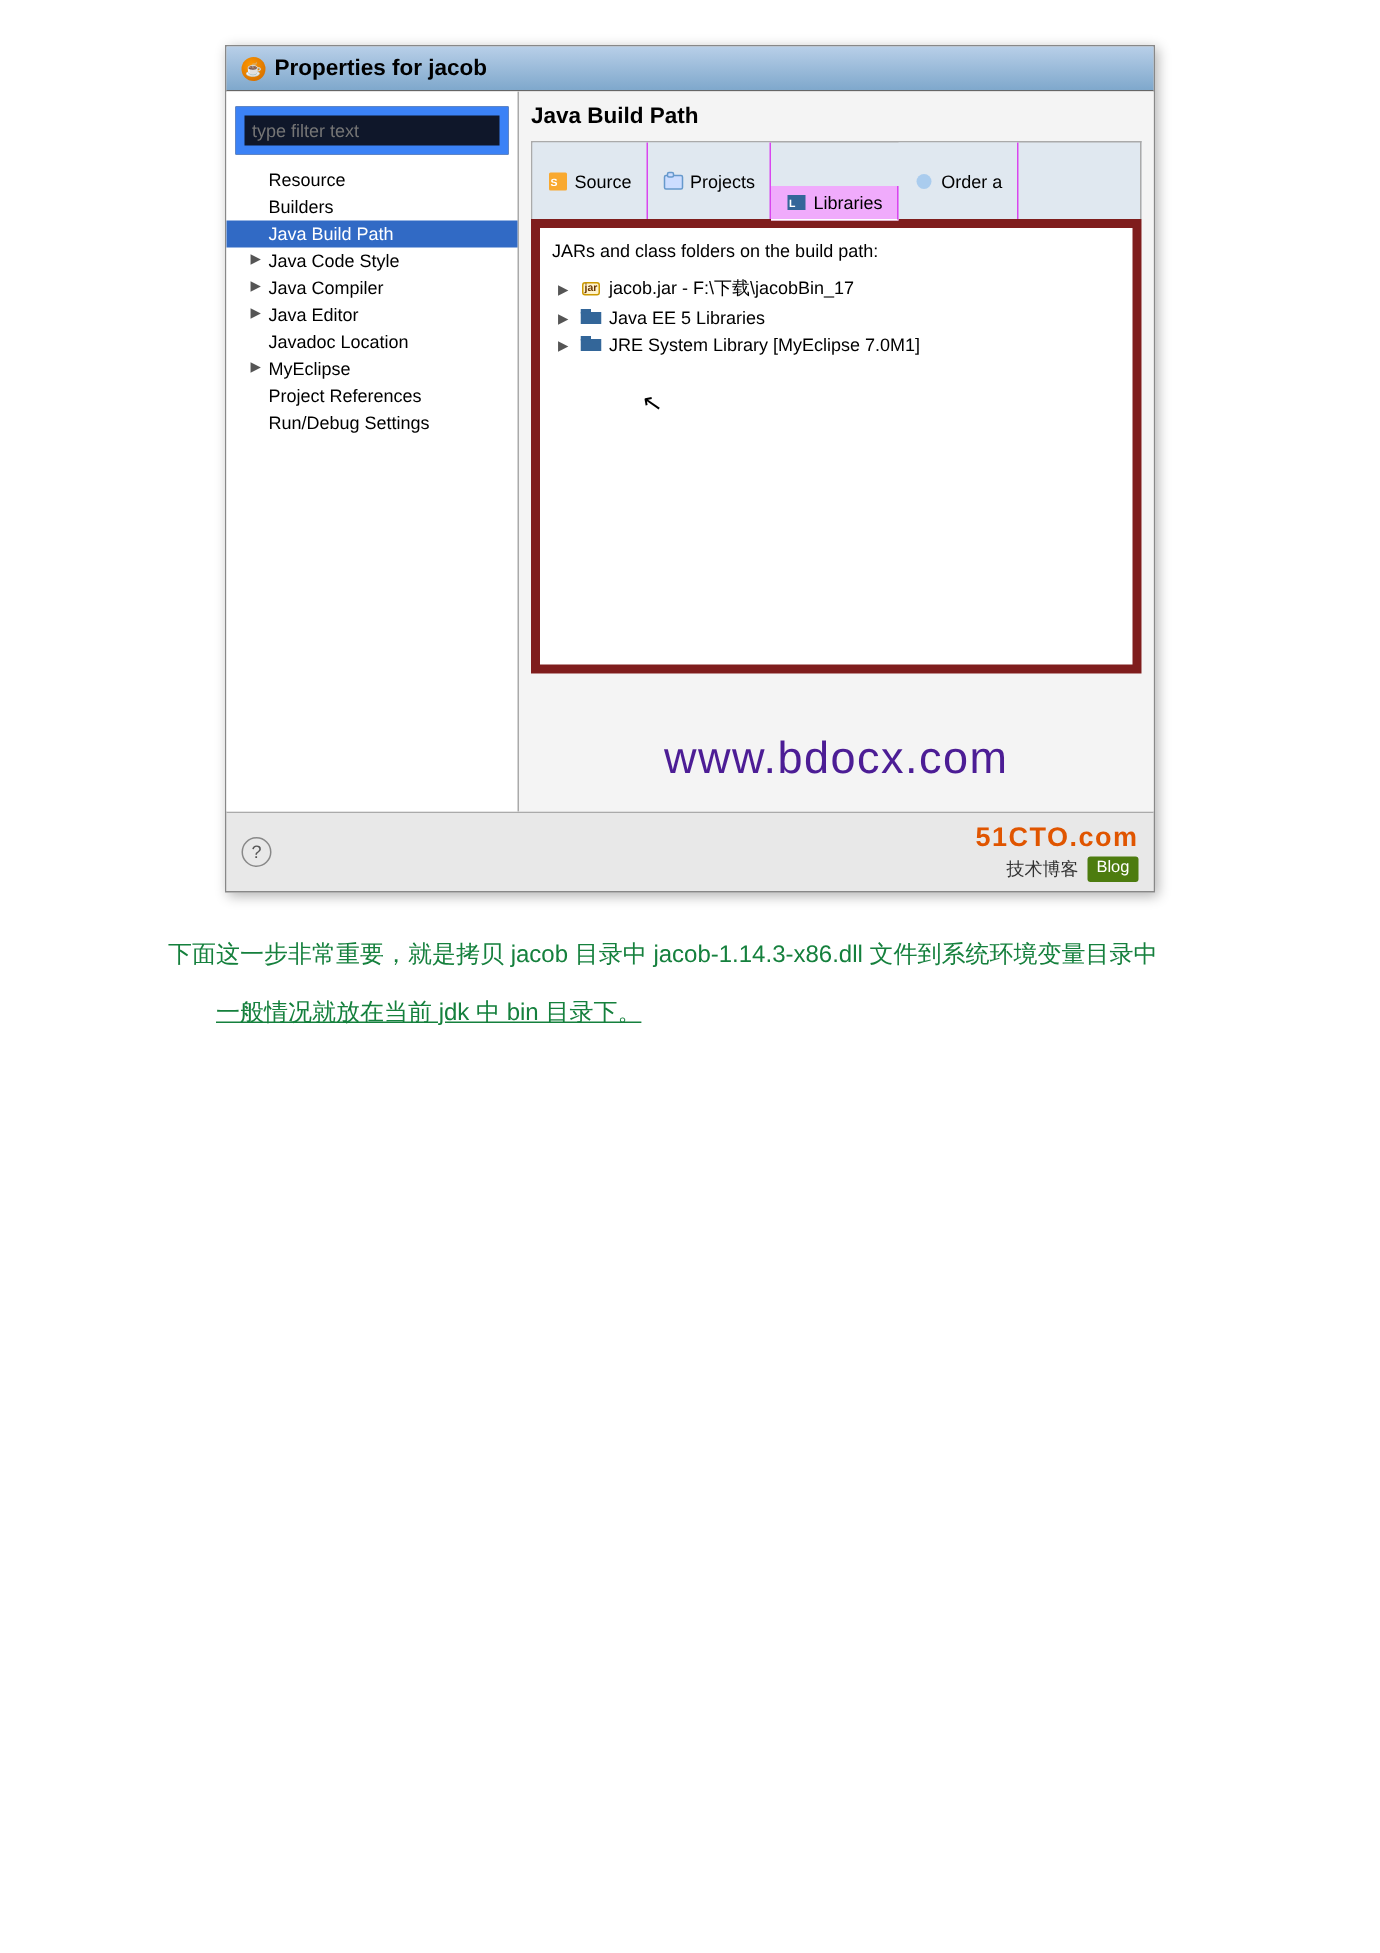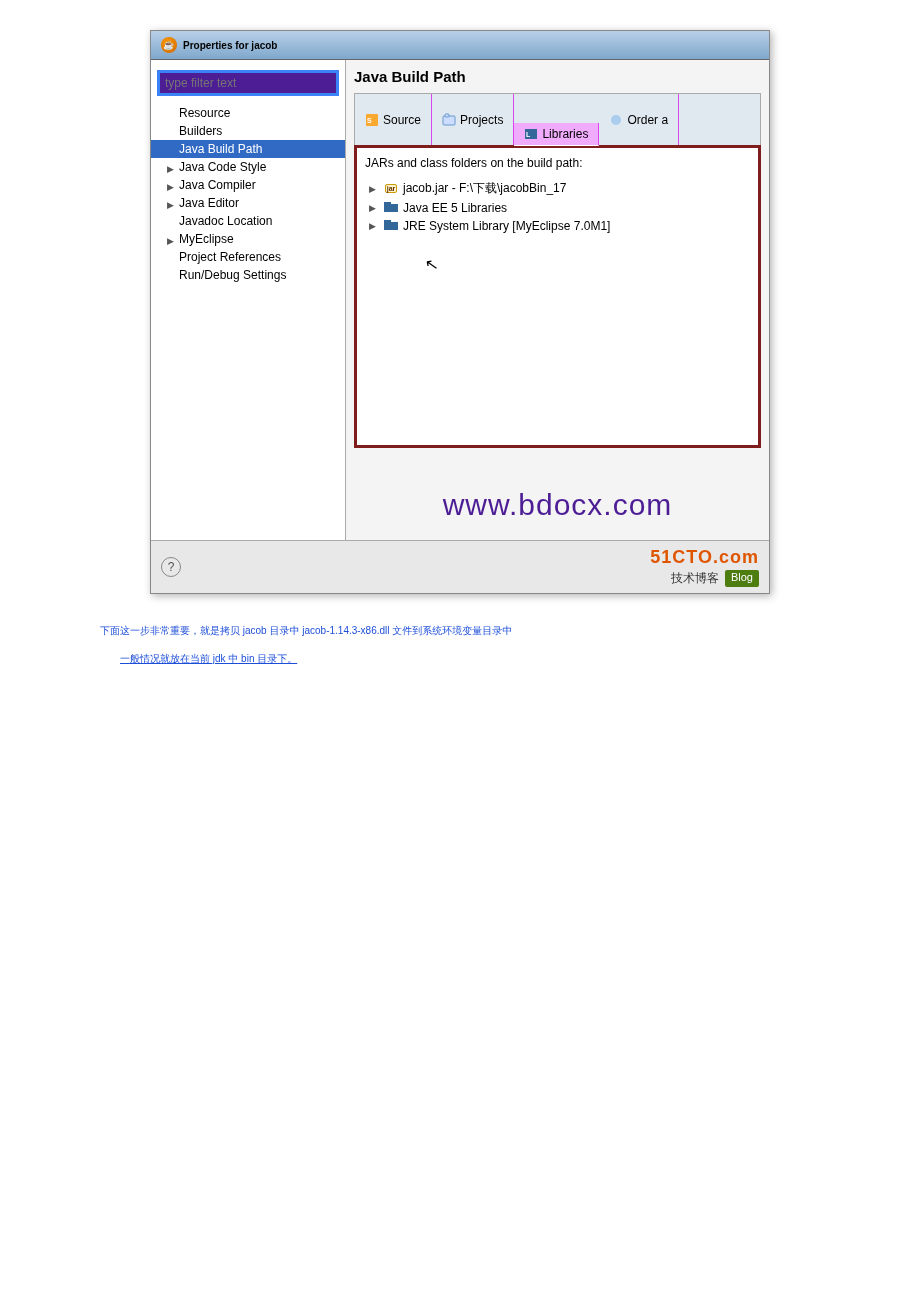--- a/index.html
+++ b/index.html
@@ -45,21 +45,21 @@
       align-items: center;
       justify-content: center;
       font-size: 9px;
       color: white;
       font-weight: bold;
       flex-shrink: 0;
     }
 
     .dialog-title-text {
       font-weight: bold;
-      font-size: 10px;
+      font-size: 15px;
       color: #000;
     }
 
     .dialog-body {
       display: flex;
       flex-direction: row;
       background: #f0f0f0;
       min-height: 480px;
     }
 
@@ -69,33 +69,33 @@
       border-right: 1px solid #aaa;
       background: #fff;
       padding: 6px 0;
       flex-shrink: 0;
     }
 
     .filter-input {
       width: calc(100% - 12px);
       margin: 4px 6px 8px 6px;
       padding: 3px 5px;
-      border: 3px solid #3b82f6;
-      background: #4c1d95;
+      border: 6px solid #3b82f6;
+      background: #0f172a;
       font-size: 12px;
       color: #888;
     }
 
     .tree-item {
       padding: 2px 0 2px 16px;
       font-size: 12px;
       cursor: default;
       white-space: nowrap;
       display: flex;
-      align-items: flex-end;
+      align-items: flex-start;
       gap: 2px;
     }
 
     .tree-item.selected {
       background: #316ac5;
       color: #fff;
     }
 
     .tree-item .arrow {
       width: 10px;
@@ -158,21 +158,21 @@
       width: 14px;
       height: 14px;
       display: inline-flex;
       align-items: center;
       justify-content: center;
       font-size: 10px;
     }
 
     
     .tab-content {
-      border: 3px solid #7f1d1d;
+      border: 6px solid #7f1d1d;
       background: #fff;
       padding: 8px;
       flex: 1;
       min-height: 300px;
     }
 
     .tab-content-desc {
       font-size: 12px;
       margin-bottom: 8px;
       color: #000;
@@ -267,23 +267,23 @@
       padding: 1px 6px;
       font-size: 11px;
       border-radius: 2px;
     }
 
     
     .body-text {
       margin-top: 28px;
       width: 100%;
       max-width: 760px;
-      font-size: 10px;
+      font-size: 16px;
       line-height: 1.8;
-      color: #1d4ed8;
+      color: #15803d;
     }
 
     .body-text p {
       margin-bottom: 10px;
       text-indent: 2em;
     }
 
     .body-text .indented {
       text-indent: 4em;
       text-decoration: underline;

